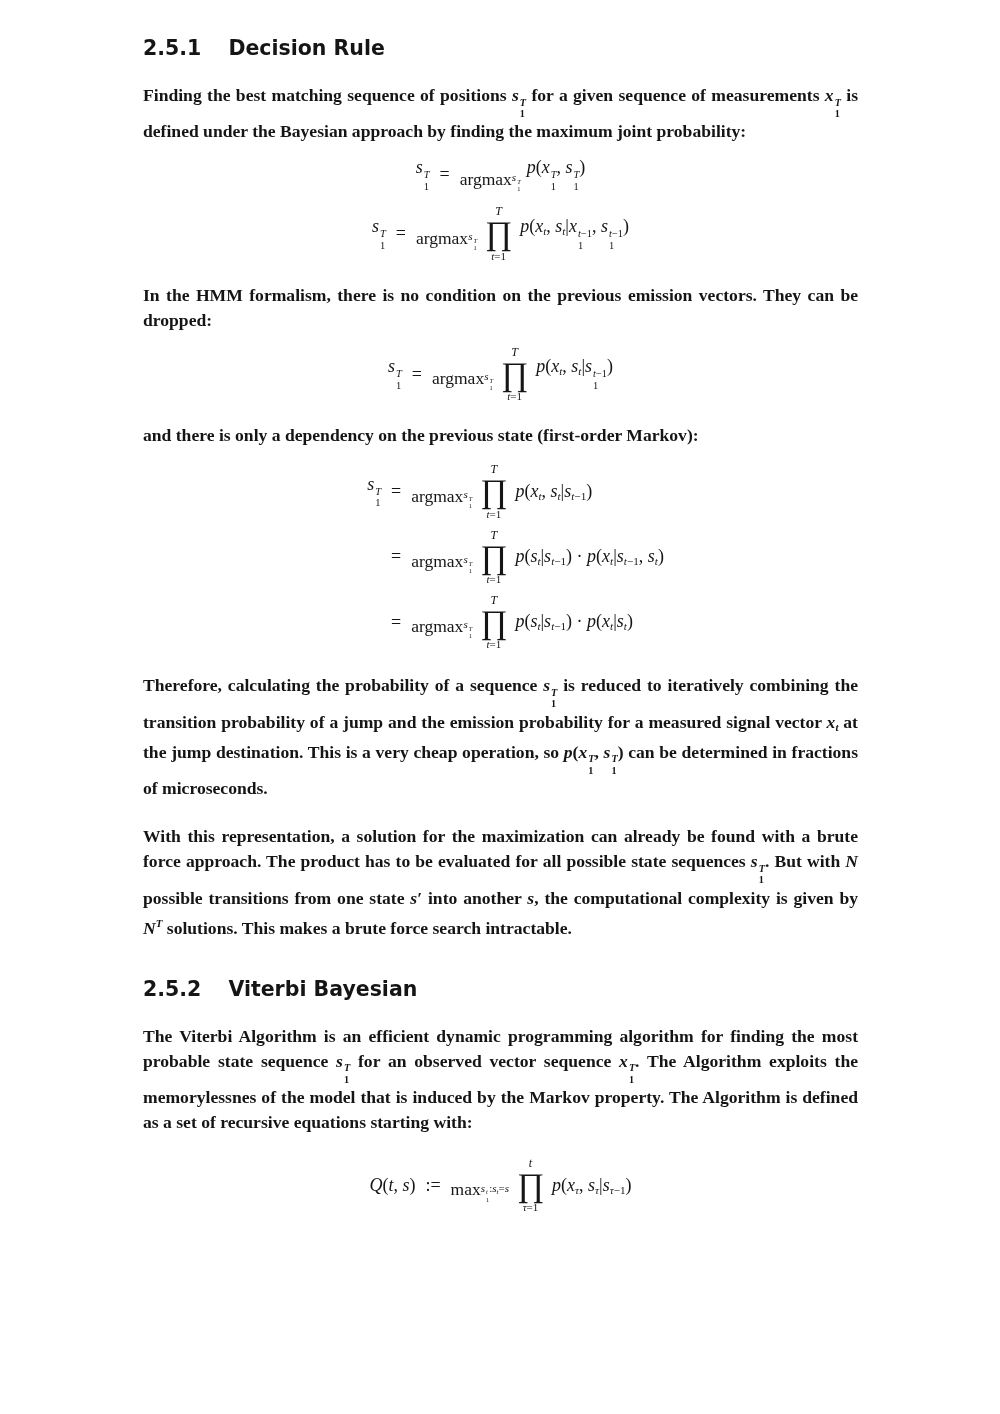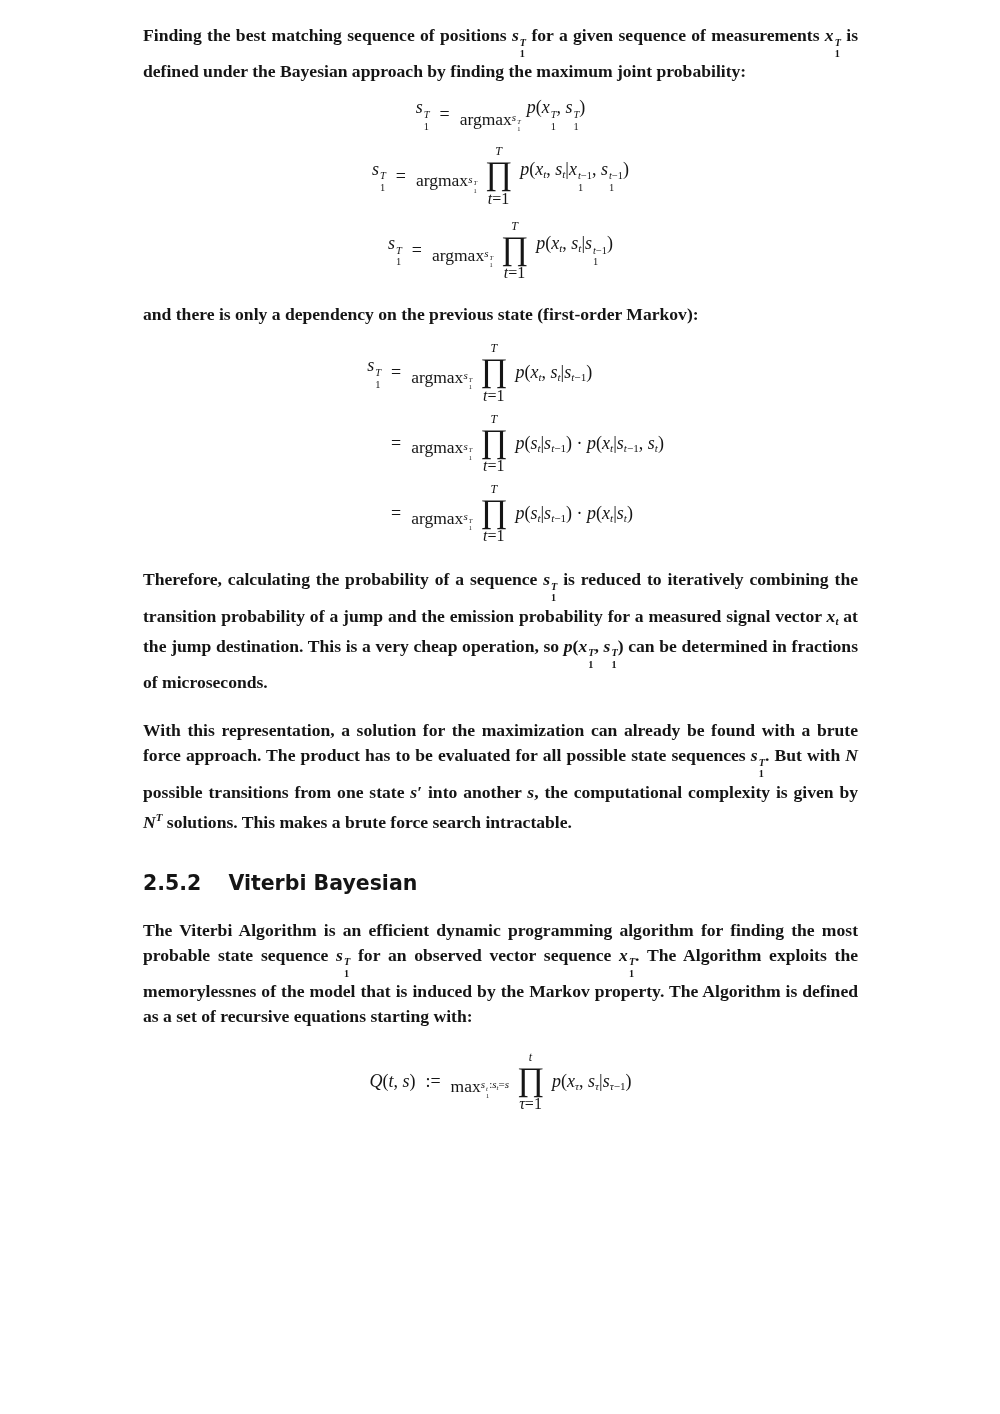--- a/index.html
+++ b/index.html
@@ -20,39 +20,43 @@
   .eq{display:flex;align-items:center;justify-content:center;gap:6px;
       margin-top:13px;margin-bottom:5px;}
   .m{font-size:18px;}
   .rel{padding:0 4px;}
   .opstack{display:inline-flex;flex-direction:row;align-items:center;transform:translateY(5px);}
   .opname{font-size:17.5px;line-height:1;font-style:normal;}
   .opunder{font-size:11px;line-height:1.1;margin-top:4px;}
   .prodstack{display:inline-flex;flex-direction:column;align-items:center;line-height:1;margin:0 2px;}
   .prodtop{font-size:12px;margin-bottom:1px;}
   .prodsym{font-size:33px;line-height:0.95;}
-  .prodbot{font-size:16px;margin-top:1px;}
+  .prodbot{font-size:11px;margin-top:1px;}
 
   .eqgroup{width:max-content;margin:15px auto 5px auto;display:flex;flex-direction:column;gap:9px;}
   .eqrow{display:flex;align-items:center;gap:6px;}
   .lcell{min-width:44px;text-align:right;display:inline-block;}
 
   .ss{display:inline-flex;flex-direction:column;align-items:flex-start;
       font-size:0.58em;line-height:1.12;vertical-align:-0.45em;margin-left:1px;font-style:normal;}
   sub,sup{font-size:0.62em;}
   sub{vertical-align:-0.3em;}
   i{font-style:italic;}
 </style>
 </head>
 <body>
 
 <div class="page">
   <div class="content">
 
 
+    <div class="sechead">
+      <span>2.5.1</span>
+      <span>Decision Rule</span>
+    </div>
 
     <p class="body">Finding the best matching sequence of positions <i>s</i><span class="ss">
           <span><i>T</i></span>
           <span>1</span>
         </span> for a given sequence of measurements <i>x</i><span class="ss">
           <span><i>T</i></span>
           <span>1</span>
         </span> is defined under the Bayesian approach by finding the maximum joint probability:</p>
 
     <div class="eq">
@@ -98,20 +102,21 @@
       </span>
       <span class="m"><i>p</i>(<i>x</i><sub><i>t</i></sub>, <i>s</i><sub><i>t</i></sub>|<i>x</i><span class="ss">
             <span><i>t</i>−1</span>
             <span>1</span>
           </span>, <i>s</i><span class="ss">
             <span><i>t</i>−1</span>
             <span>1</span>
           </span>)</span>
     </div>
 
+    <p class="body tight">In the HMM formalism, there is no condition on the previous emission vectors. They can be dropped:</p>
 
     <div class="eq">
       <span class="m"><i>s</i><span class="ss">
             <span><i>T</i></span>
             <span>1</span>
           </span></span>
       <span class="m rel">=</span>
       <span class="opstack">
         <span class="opname">argmax</span>
         <span class="opunder m"><i>s</i><span class="ss">

